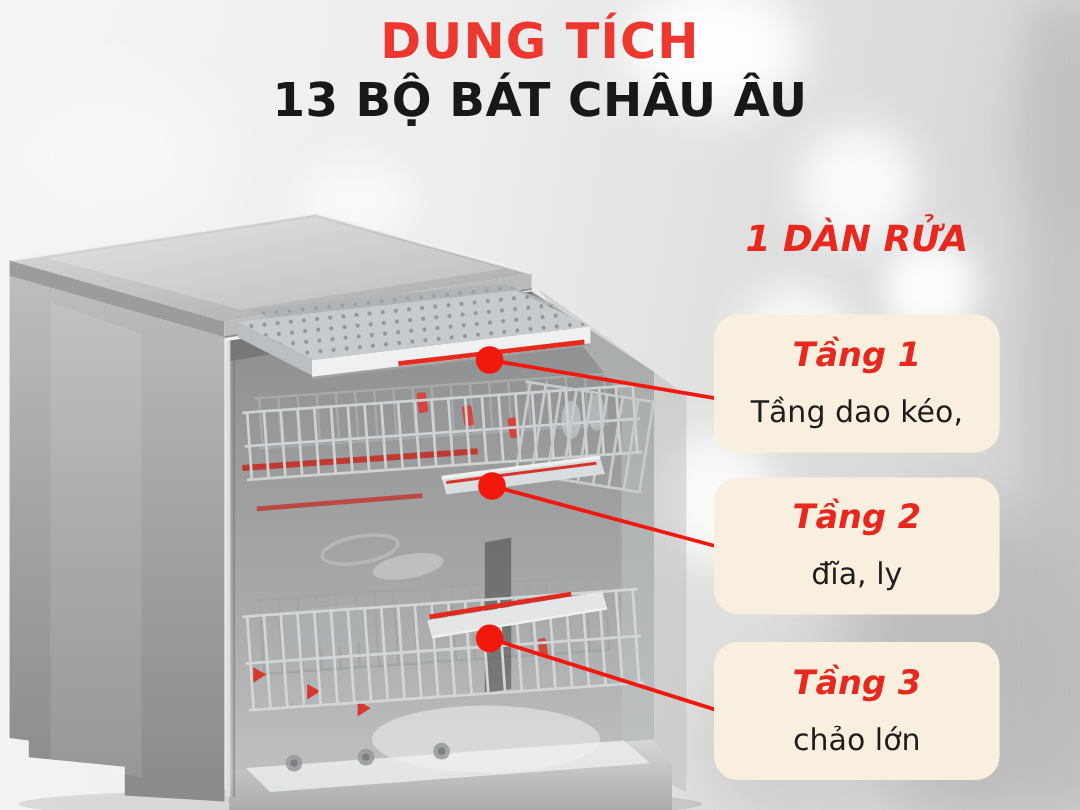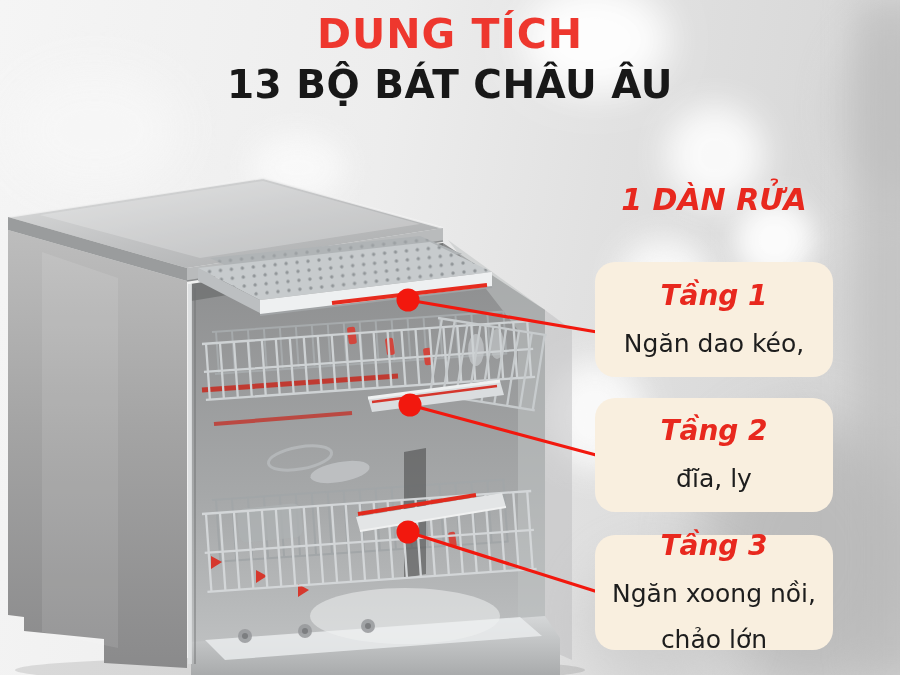--- a/index.html
+++ b/index.html
@@ -194,25 +194,24 @@
     </g>
   </svg>
 
   <h1 class="title">DUNG TÍCH</h1>
   <h2 class="subtitle">13 BỘ BÁT CHÂU ÂU</h2>
 
   <div class="section-label">1 DÀN RỬA</div>
 
   <div class="callout c1">
     <div class="tier">Tầng 1</div>
-    <div class="line">Ngăn dao kéo,</div>
+    <div class="line">Tầng dao kéo,</div>
   </div>
   <div class="callout c2">
     <div class="tier">Tầng 2</div>
     <div class="line">đĩa, ly</div>
   </div>
   <div class="callout c3">
     <div class="tier">Tầng 3</div>
-    <div class="line">Ngăn xoong nồi,</div>
     <div class="line">chảo lớn</div>
   </div>
 
 </div>
 
 </body></html>

